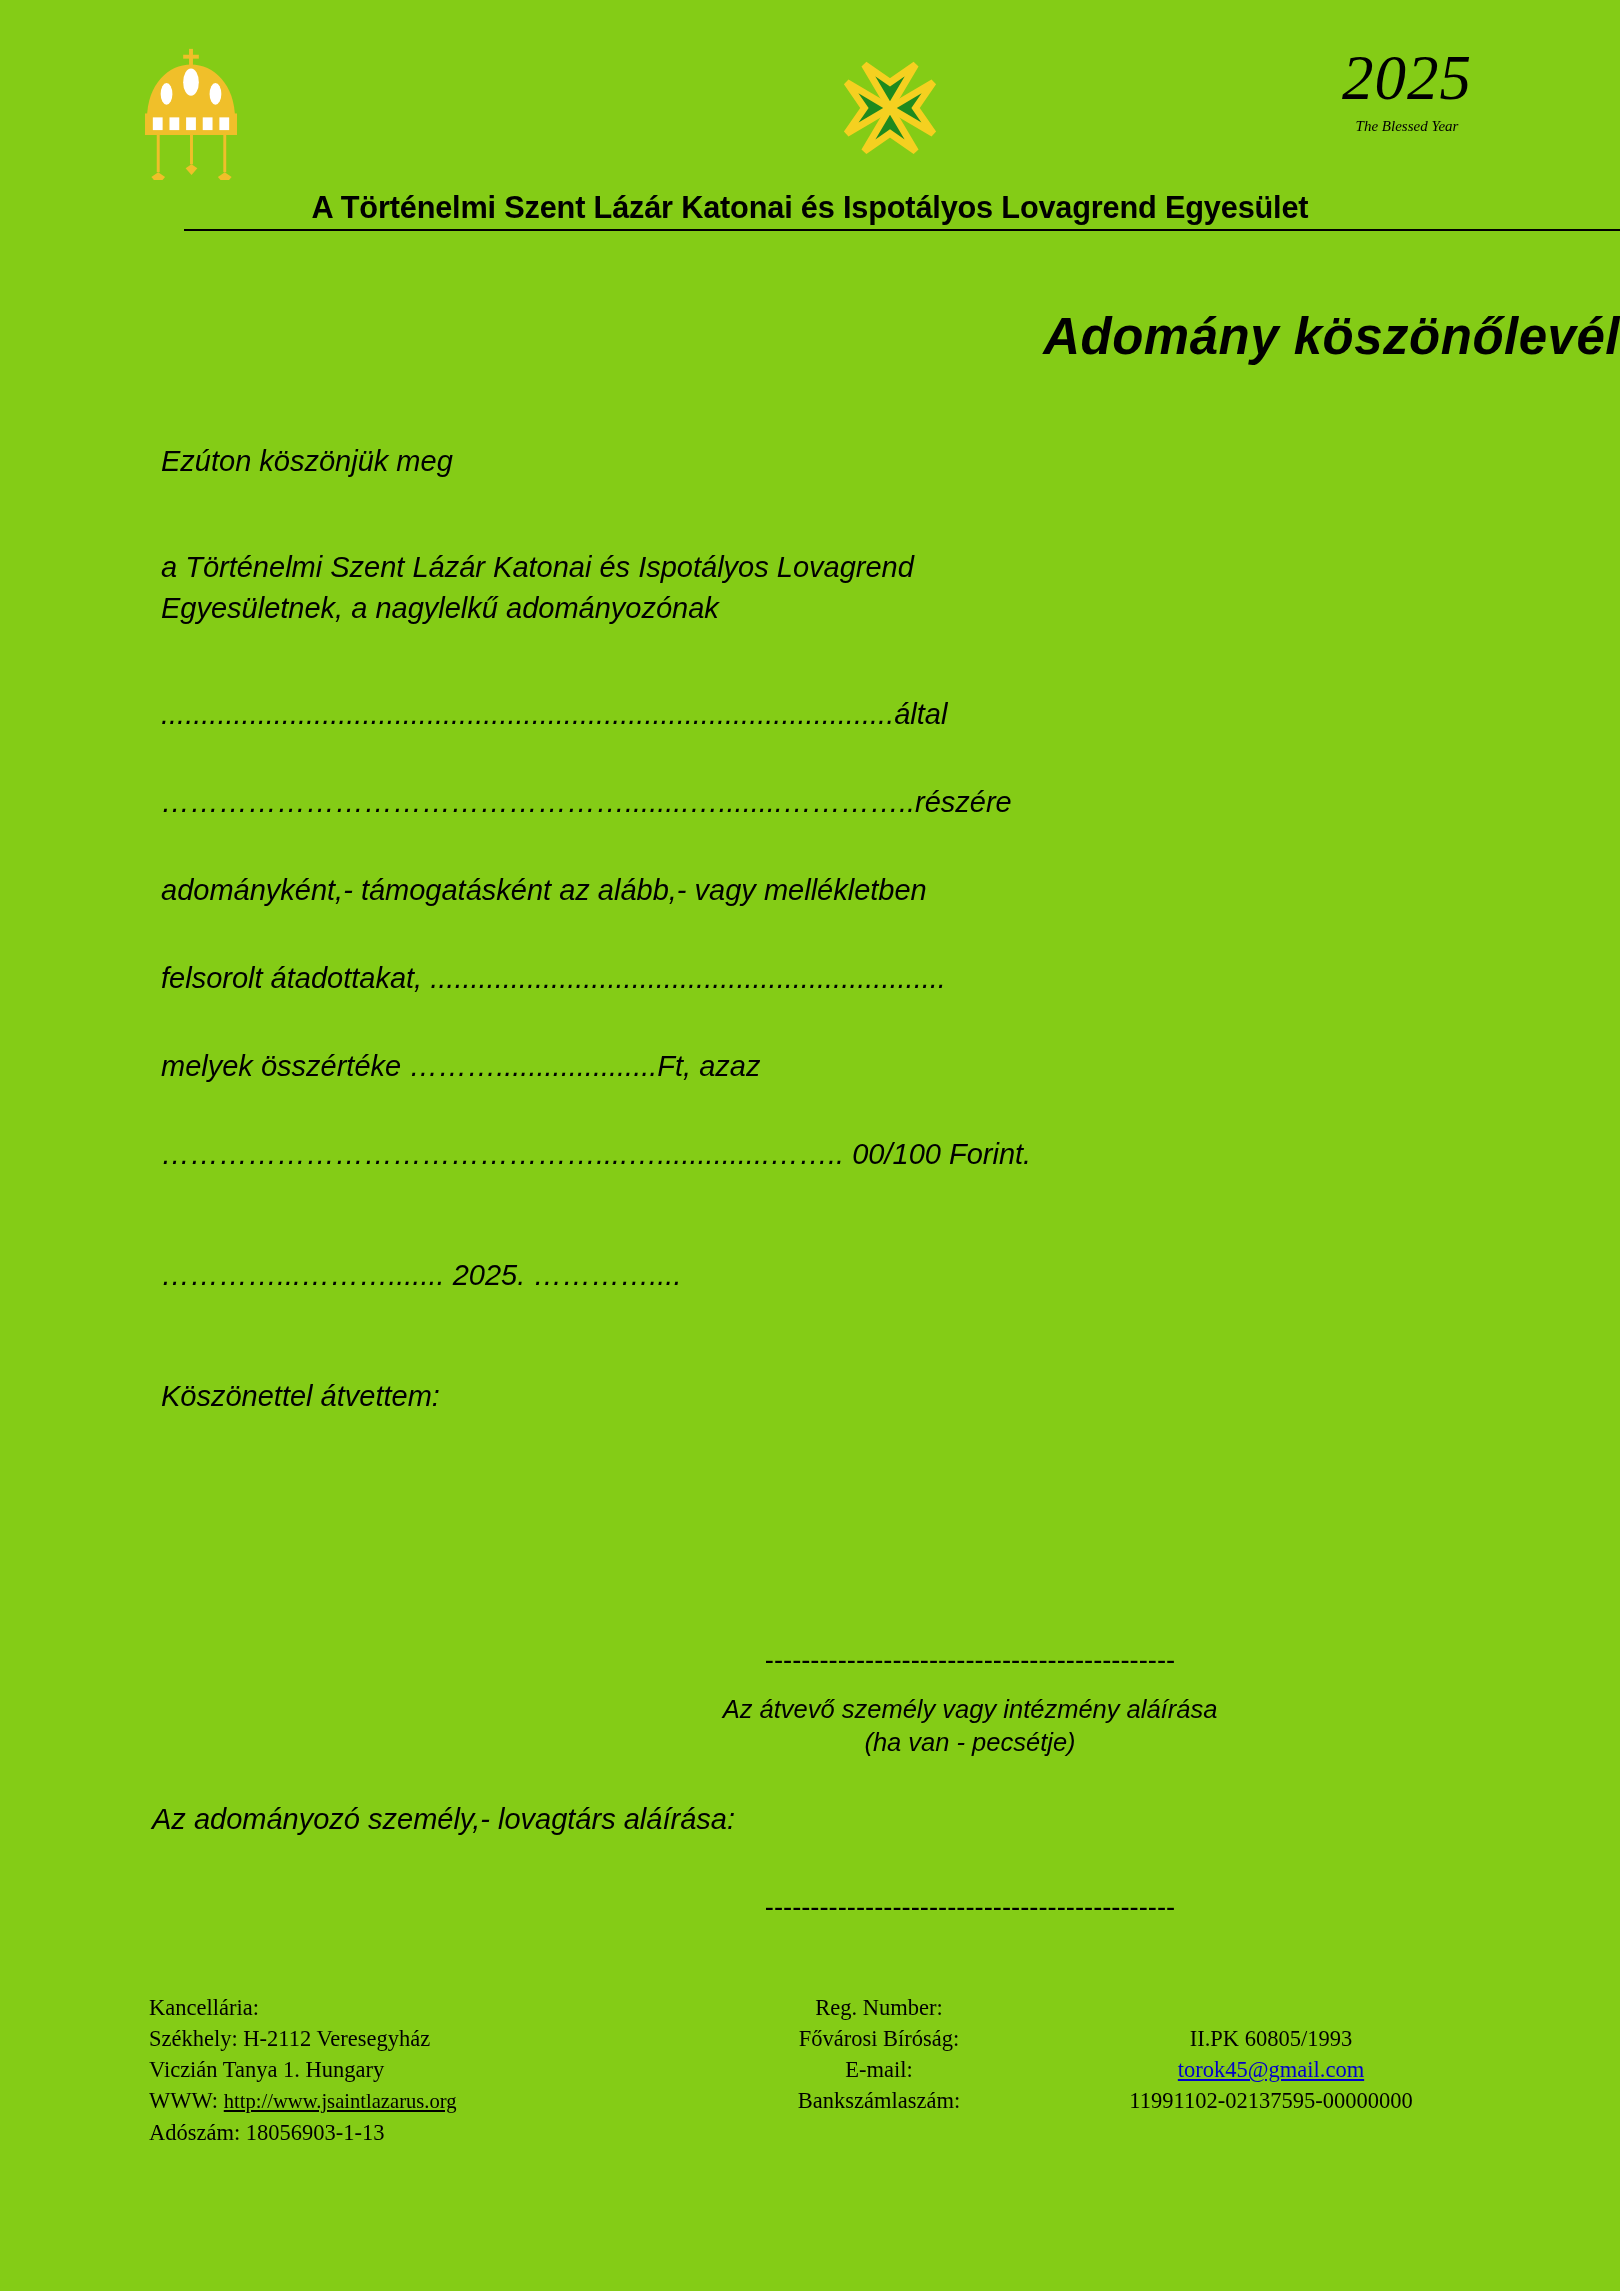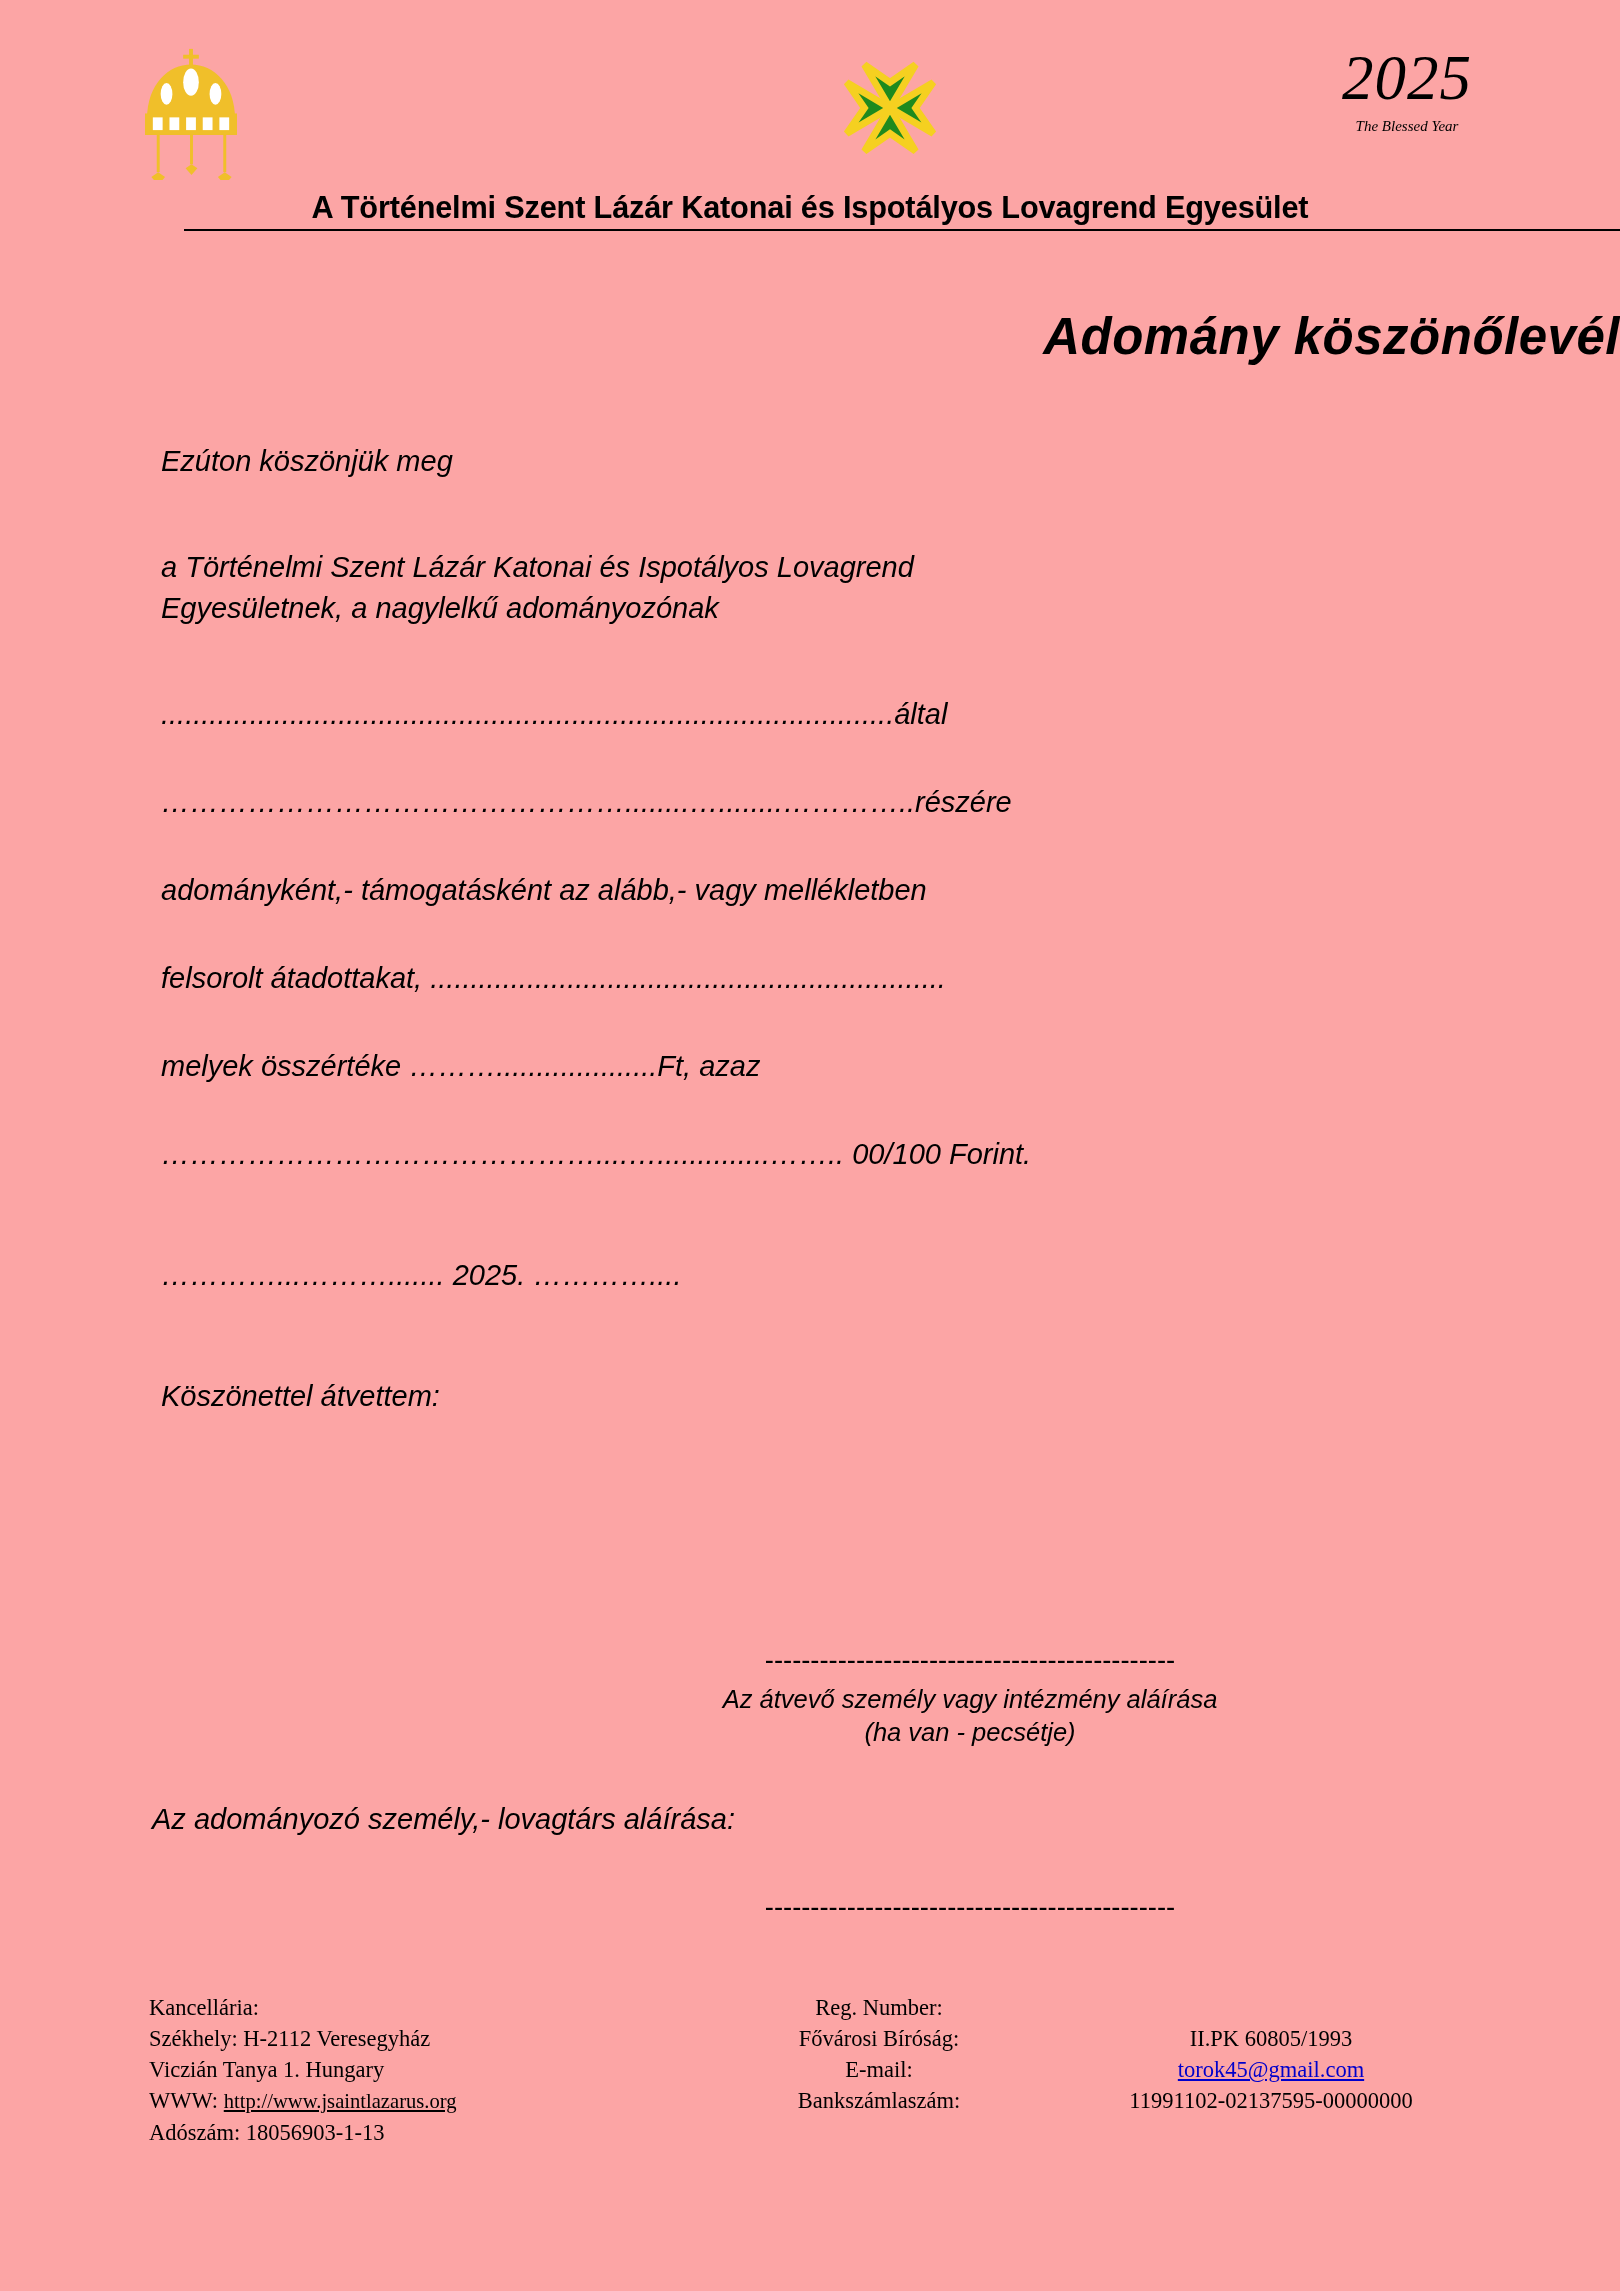--- a/index.html
+++ b/index.html
@@ -8,21 +8,21 @@
     background: #ffffff;
   }
   body {
     font-family: "Liberation Sans", sans-serif;
     color: #000000;
   }
   .page {
     position: relative;
     width: 1620px;
     height: 2292px;
-    background: #fca5a5;
+    background: #84cc16;
     overflow: hidden;
     text-decoration: underline;
   }
 
   
   .header {
     position: absolute;
     left: 0;
     top: 0;
     width: 1620px;
@@ -138,21 +138,21 @@
     font-style: normal;
     font-size: 27.4px;
     line-height: 33px;
     letter-spacing: 0px;
     white-space: nowrap;
   }
   .sig-caption {
     font-style: italic;
     font-size: 25.5px;
     line-height: 33px;
-    margin-top: 7px;
+    margin-top: 17px;
   }
   .donor-sign-label {
     position: absolute;
     left: 152px;
     top: 1799px;
     font-style: italic;
     font-size: 29px;
     line-height: 41px;
   }
   .sig-block-2 {

